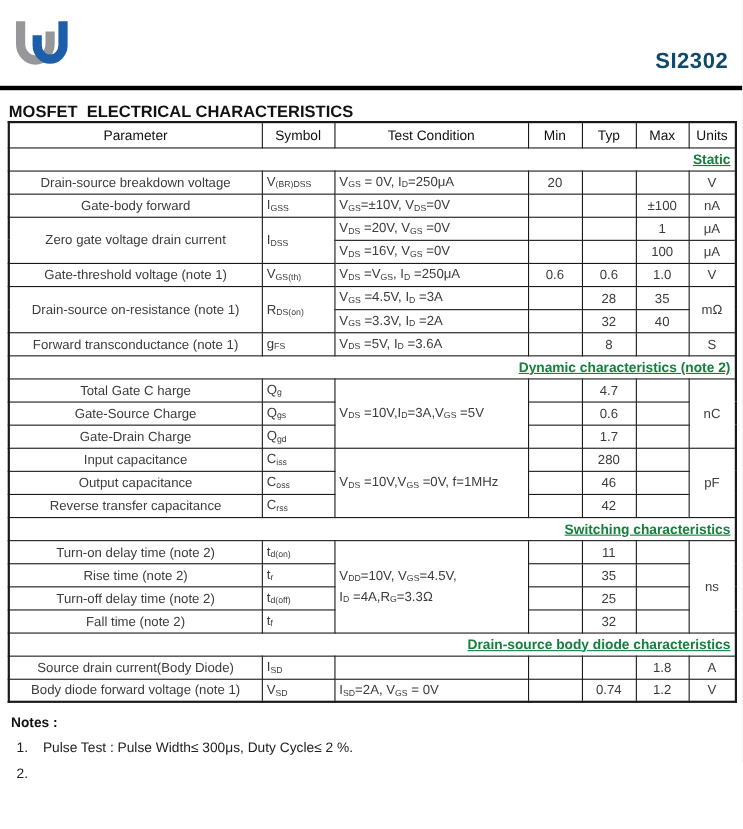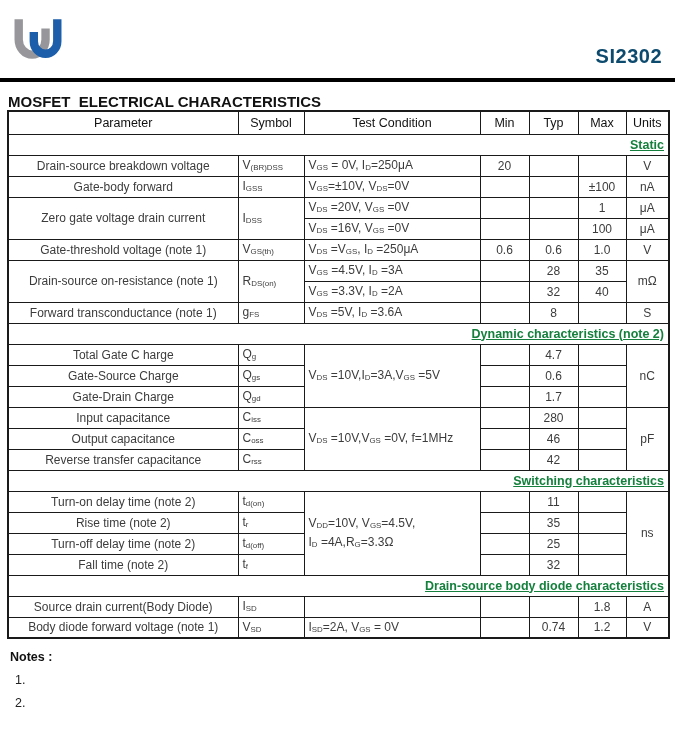--- a/index.html
+++ b/index.html
@@ -258,19 +258,20 @@
           <td class="c-num">1.2</td>
           <td class="c-units">V</td>
         </tr>
       </tbody>
   </table>
 
   <div class="notes">
     <div class="notes-title">Notes :</div>
     <div class="note-line">
       <span class="note-num">1.</span>
+      <span>Pulse Test : Pulse Width≤ 300μs, Duty Cycle≤ 2  %.</span>
     </div>
     <div class="note-line">
       <span class="note-num">2.</span>
     </div>
   </div>
 
 </div>
 
 </body></html>

